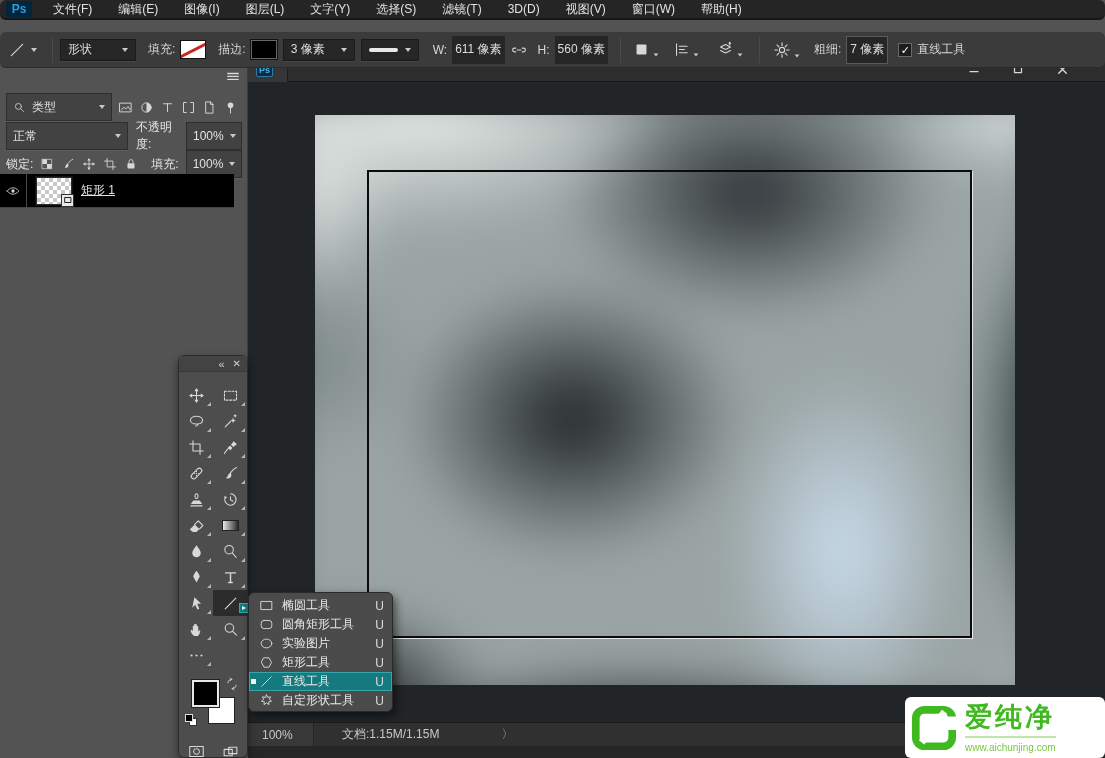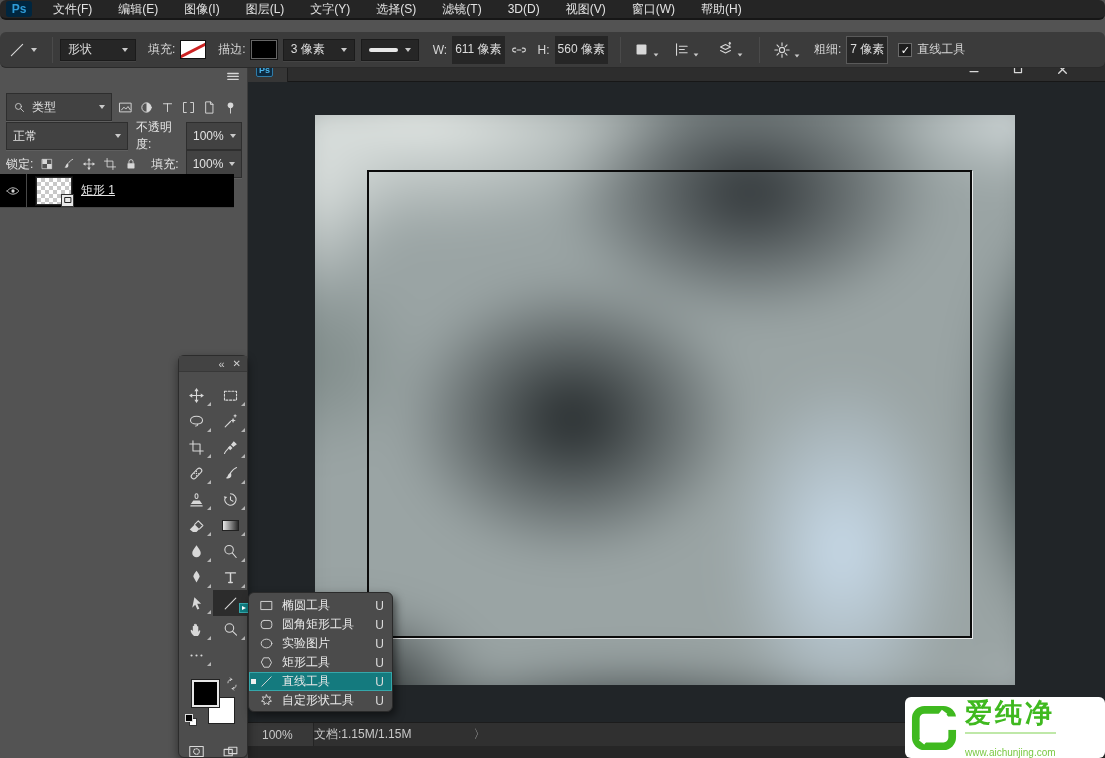--- a/index.html
+++ b/index.html
@@ -96,21 +96,21 @@
   .fm-row{height:19px;display:flex;align-items:center;padding:0 8px 0 10px;gap:8px;position:relative;}
   .fm-row .fm-sc{margin-left:auto;color:#dcdcdc;}
   .fm-row.sel{background:#147a7e;box-shadow:inset 0 0 0 1px #35a7aa;}
   .fm-ind{position:absolute;left:2px;top:7px;width:5px;height:5px;background:#f0f0f0;display:none;}
   .fm-row.sel .fm-ind{display:block;}
   
   .watermark{left:905px;top:697px;width:200px;height:61px;background:#fff;z-index:7;display:flex;align-items:center;padding:6px;}
   .wm-logo{width:46px;height:46px;position:relative;flex:none;}
   .wm-text{margin-left:8px;}
   .wm-title{color:#3fb91f;font-size:27px;font-weight:bold;letter-spacing:3px;line-height:30px;}
-  .wm-url{color:#7ac943;font-size:10px;border-top:2px solid #bfe8a8;padding-top:13px;margin-top:4px;}
+  .wm-url{color:#7ac943;font-size:10px;border-top:2px solid #bfe8a8;padding-top:4px;margin-top:4px;}
 </style>
 </head>
 <body>
 
 <div class="abs menubar">
   <div class="ps-logo">Ps</div>
   <span class="menu-item">文件(F)</span>
   <span class="menu-item">编辑(E)</span>
   <span class="menu-item">图像(I)</span>
   <span class="menu-item">图层(L)</span>
@@ -219,21 +219,21 @@
     </div>
   </div>
   <div class="canvas">
     <div class="canvas-art"></div>
     <div class="rect-overlay"></div>
   </div>
   <div class="statusbar">
     <div class="zoom-field">
         <span>100%</span>
       </div>
-    <span style="">文档:1.15M/1.15M</span>
+    <span style="margin-left:28px;">文档:1.15M/1.15M</span>
     <span style="margin-left:62px;color:#a8a8a8;">〉</span>
   </div>
   <div class="statusbar-sub"></div>
 </div>
 
 <div class="abs left-panel">
   <span class="lp-collapse">«</span>
   <svg class="ic lp-burger" width="16" height="14" viewBox="0 0 24 24">
       <path d="M3 6h18M3 11h18M3 16h18" style="stroke-width:2.2"></path>
     </svg>

